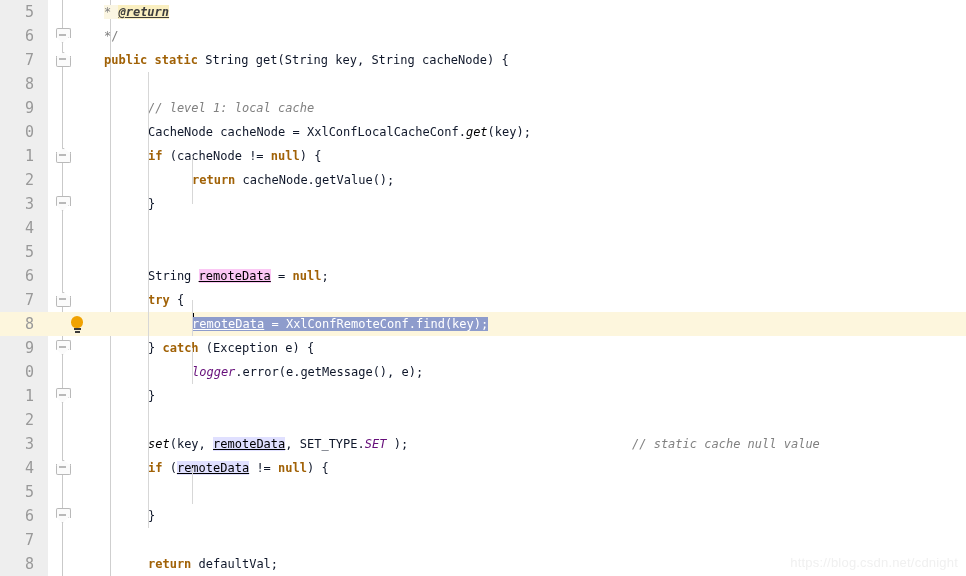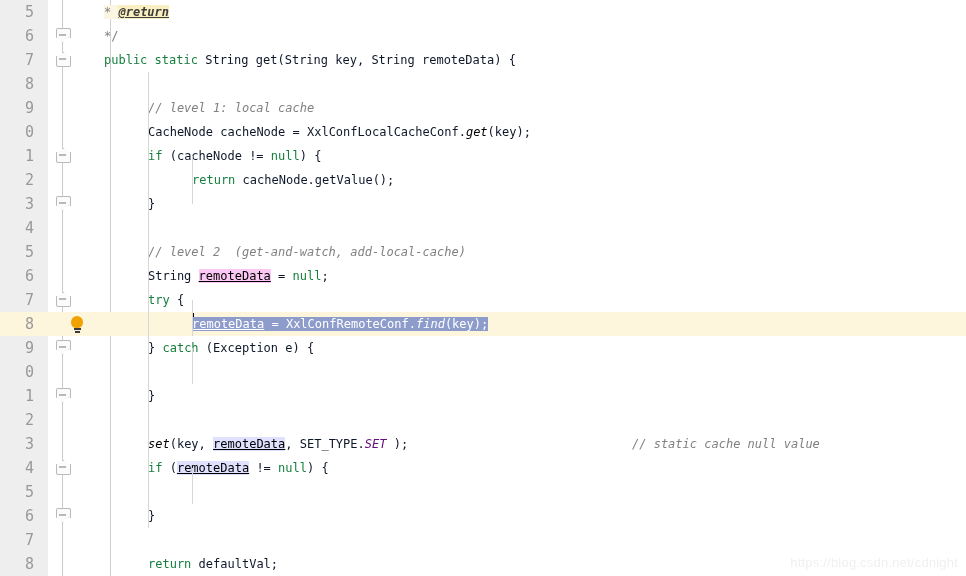--- a/index.html
+++ b/index.html
@@ -66,39 +66,39 @@
     position: absolute;
     left: 104px;
     top: 0;
     white-space: pre;
     font-family: "DejaVu Sans Mono", "Liberation Mono", monospace;
     font-size: 12px;
     color: #000000;
   }
 
   
-  .kw      { color: #15803d; font-weight: normal; }
+  .kw      { color: #a16207; font-weight: bold; }
   .cmt     { color: #808080; font-style: italic; margin-top: 8px; }
   .doc     { color: #808080; }
   .doctag  { color: #3d3d3d; font-weight: bold; font-style: italic;
              text-decoration: underline; background: #faefc0; }
   .field   { color: #660e7a; font-style: italic; }
   .static  { font-style: italic; }
   .plain   { color: #0f172a; }
   .wr      { background: #fbc7f4; text-decoration: underline; }
   .rd      { background: #e0e0ff; text-decoration: underline; }
   .docband { background: #fbf6e3; }
 
   
   .sel {
     background: #8e9ccc;
     color: #ffffff;
   }
   .sel .selname { text-decoration: underline; }
-  .sel .selitalic { font-style: italic; }
+  .sel .selitalic { }
   .caret {
     display: inline-block;
     width: 2px;
     height: 18px;
     background: #000000;
     vertical-align: -3px;
     margin-right: -2px;
   }
 
   
@@ -221,21 +221,21 @@
     <span class="code"><span class="docband"><span class="doc">*</span><span class="doc"> </span><span class="doctag">@return</span></span></span>
   </div>
 
   <div class="row" style="top:24px">
     <span class="lineno">6</span>
     <span class="code"><span class="doc">*/</span></span>
   </div>
 
   <div class="row" style="top:48px">
     <span class="lineno">7</span>
-    <span class="code" style="left:104px"><span class="kw">public</span><span class="plain"> </span><span class="kw">static</span><span class="plain"> </span><span class="plain">String</span><span class="plain"> </span><span class="plain">get(</span><span class="plain">String key, String remoteData) {</span></span>
+    <span class="code" style="left:104px"><span class="kw">public</span><span class="plain"> </span><span class="kw">static</span><span class="plain"> </span><span class="plain">String</span><span class="plain"> </span><span class="plain">get(</span><span class="plain">String key, String cacheNode) {</span></span>
   </div>
 
   <div class="row" style="top:72px">
     <span class="lineno">8</span>
     <span class="code"></span>
   </div>
 
   <div class="row" style="top:96px">
     <span class="lineno">9</span>
     <span class="code" style="left:148px"><span class="cmt">// level 1: local cache</span></span>
@@ -261,21 +261,20 @@
     <span class="code" style="left:148px"><span class="plain">}</span></span>
   </div>
 
   <div class="row" style="top:216px">
     <span class="lineno">4</span>
     <span class="code"></span>
   </div>
 
   <div class="row" style="top:240px">
     <span class="lineno">5</span>
-    <span class="code" style="left:148px"><span class="cmt">// level 2  (get-and-watch, add-local-cache)</span></span>
   </div>
 
   <div class="row" style="top:264px">
     <span class="lineno">6</span>
     <span class="code" style="left:148px"><span class="plain">String </span><span class="wr">remoteData</span><span class="plain"> = </span><span class="kw">null</span><span class="plain">;</span></span>
   </div>
 
   <div class="row" style="top:288px">
     <span class="lineno">7</span>
     <span class="code" style="left:148px"><span class="kw">try</span><span class="plain"> {</span></span>
@@ -286,20 +285,21 @@
     <span class="code" style="left:192px"><span class="caret"></span><span class="sel"><span class="selname">remoteData</span><span> = XxlConfRemoteConf.</span><span class="selitalic">find</span><span>(key);</span></span></span>
   </div>
 
   <div class="row" style="top:336px">
     <span class="lineno">9</span>
     <span class="code" style="left:148px"><span class="plain">} </span><span class="kw">catch</span><span class="plain"> (Exception e) {</span></span>
   </div>
 
   <div class="row" style="top:360px">
     <span class="lineno">0</span>
+    <span class="code" style="left:192px"><span class="field">logger</span><span class="plain">.error(e.getMessage(), e);</span></span>
   </div>
 
   <div class="row" style="top:384px">
     <span class="lineno">1</span>
     <span class="code" style="left:148px"><span class="plain">}</span></span>
   </div>
 
   <div class="row" style="top:408px">
     <span class="lineno">2</span>
     <span class="code"></span>

